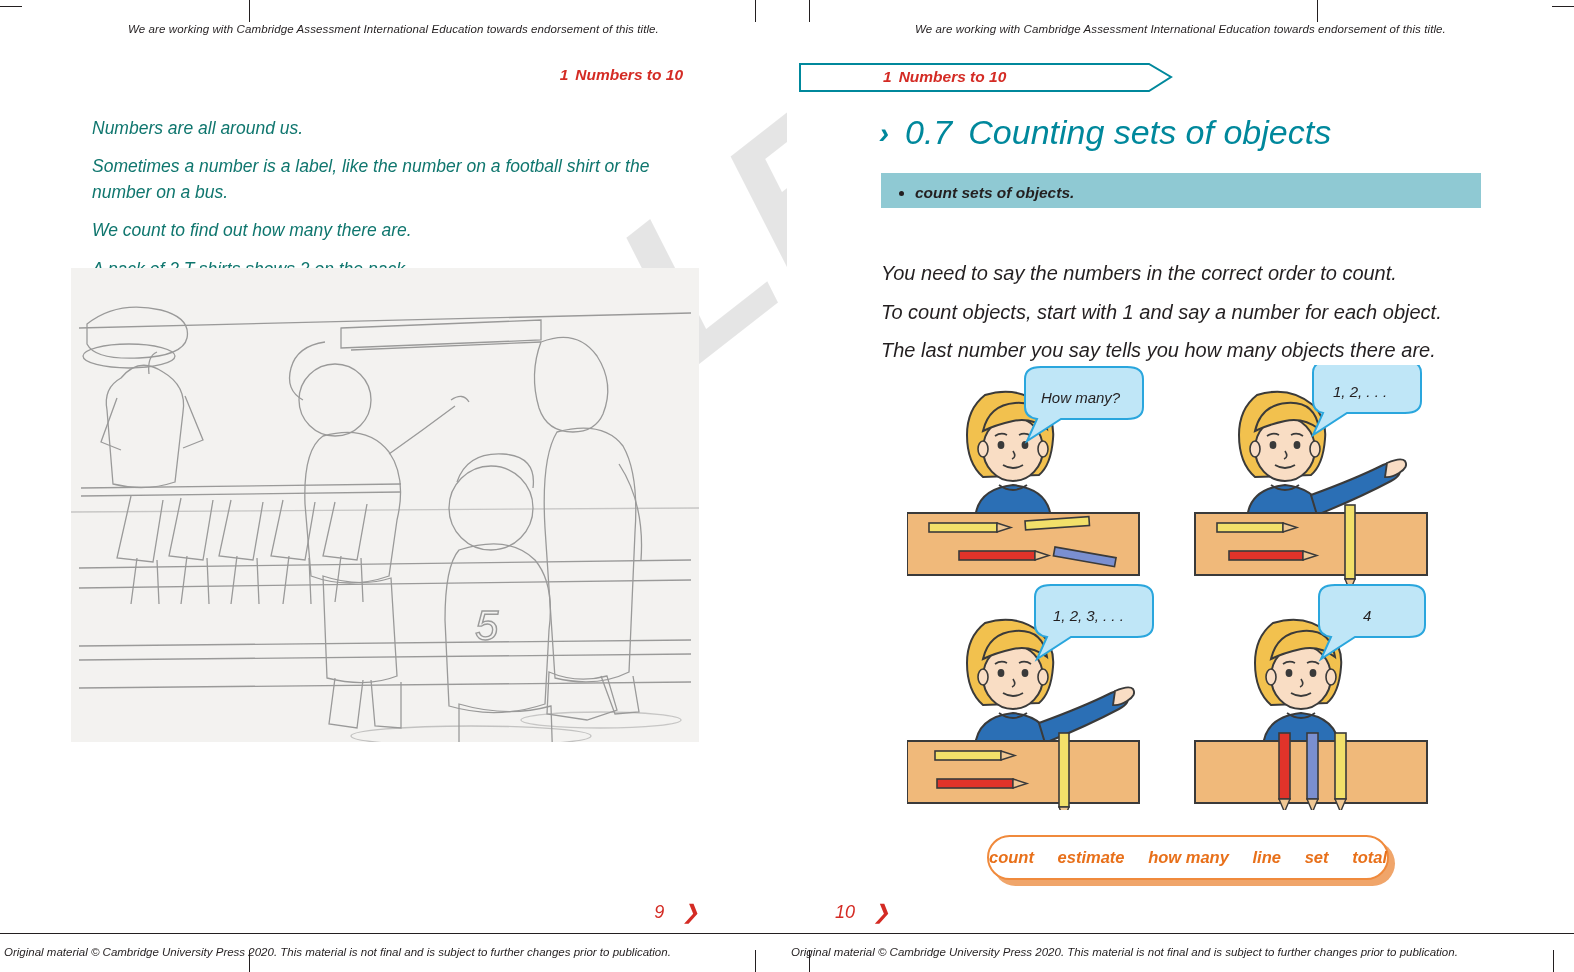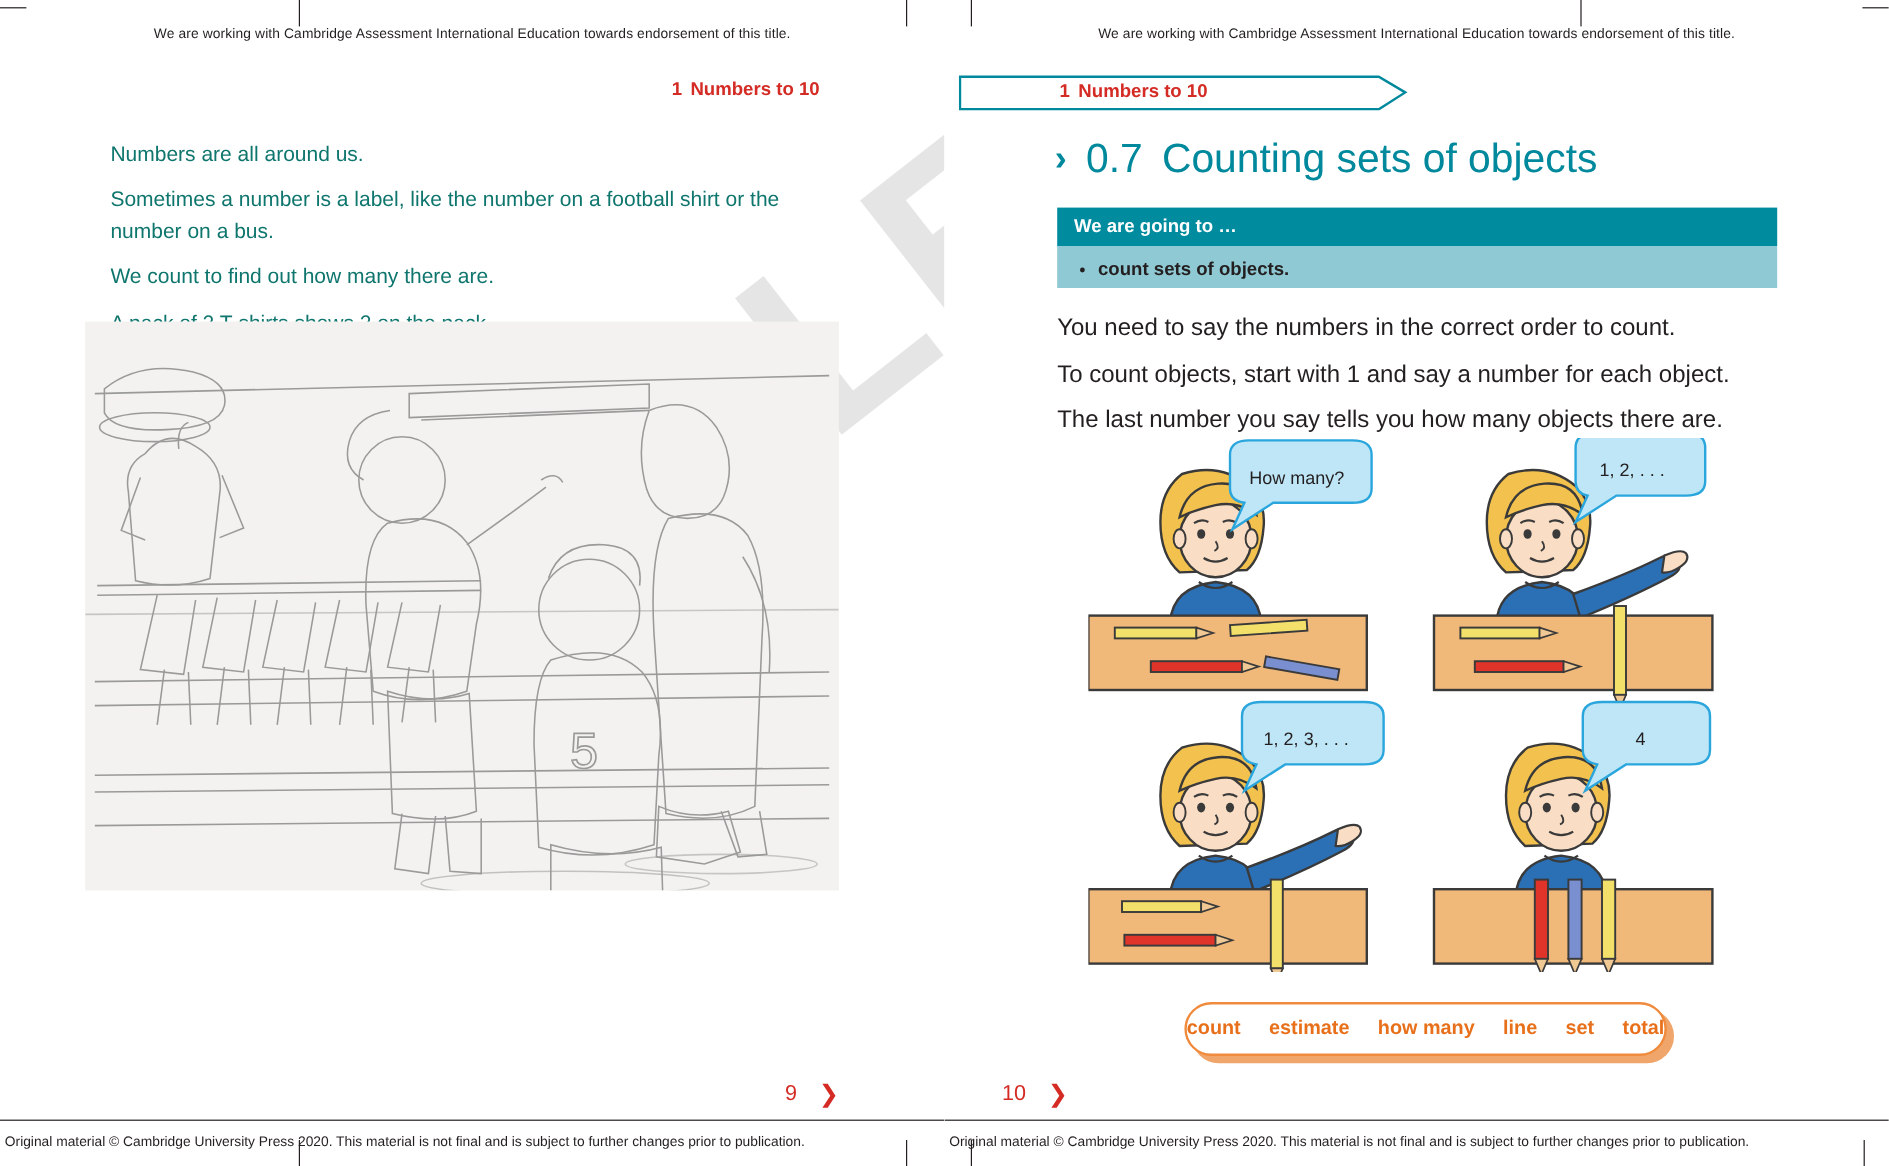--- a/index.html
+++ b/index.html
@@ -19,20 +19,21 @@
     position: absolute;
     inset: 0;
     display: flex;
   }
   .page {
     position: relative;
     width: 787px;
     height: 972px;
     overflow: hidden;
     background: #ffffff;
+    font-style: italic;
   }
   .page.right { border-left: 0; }
 
   
   .crop {
     position: absolute;
     background: #231f20;
   }
   .crop.v { width: 1px; height: 22px; }
   .crop.h { height: 1px; width: 22px; }
@@ -371,21 +372,20 @@
       </div>
     </div>
 
     <div class="section-head">
       <span class="arrow">›</span>
       <span class="num">0.7</span>
       <span class="title">Counting sets of objects</span>
     </div>
 
     <div class="wgt">
-      <div class="wgt-head">We are going to …</div>
       <div class="wgt-body">
         <ul>
           <li>count sets of objects.</li>
         </ul>
       </div>
     </div>
 
     <div class="intro">
       <p>You need to say the numbers in the correct order to count.</p>
       <p>To count objects, start with 1 and say a number for each object.</p>

